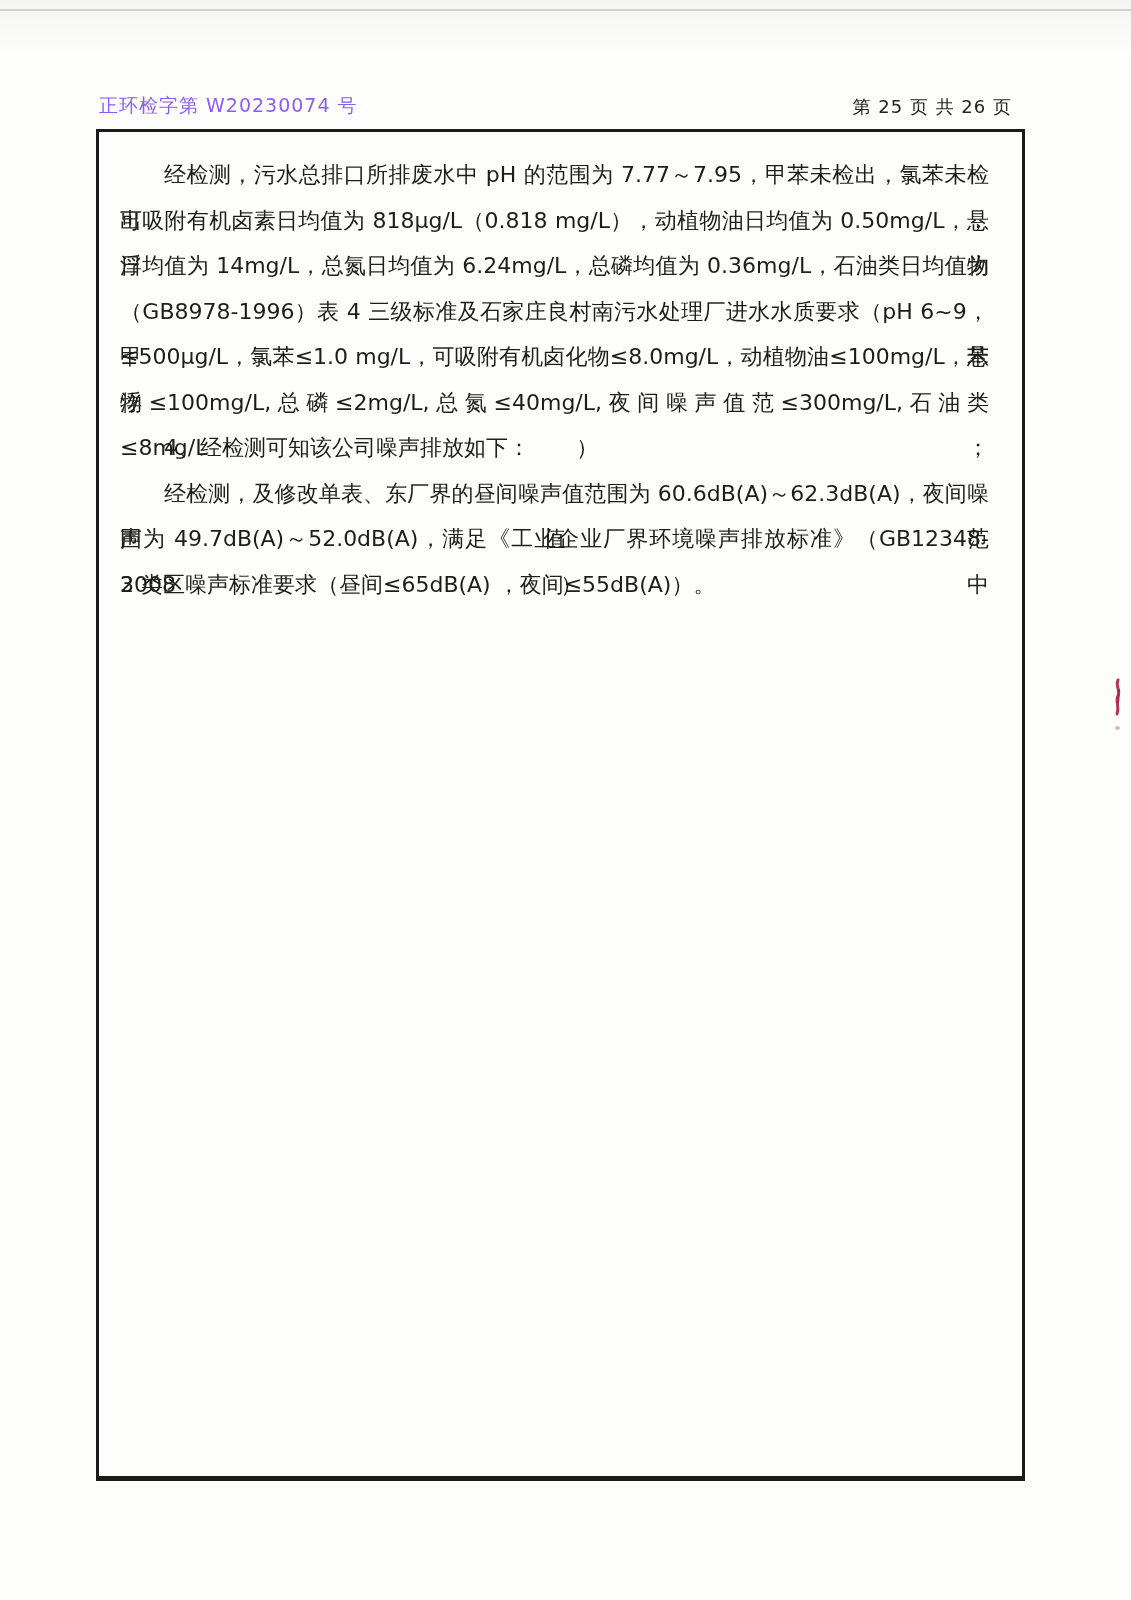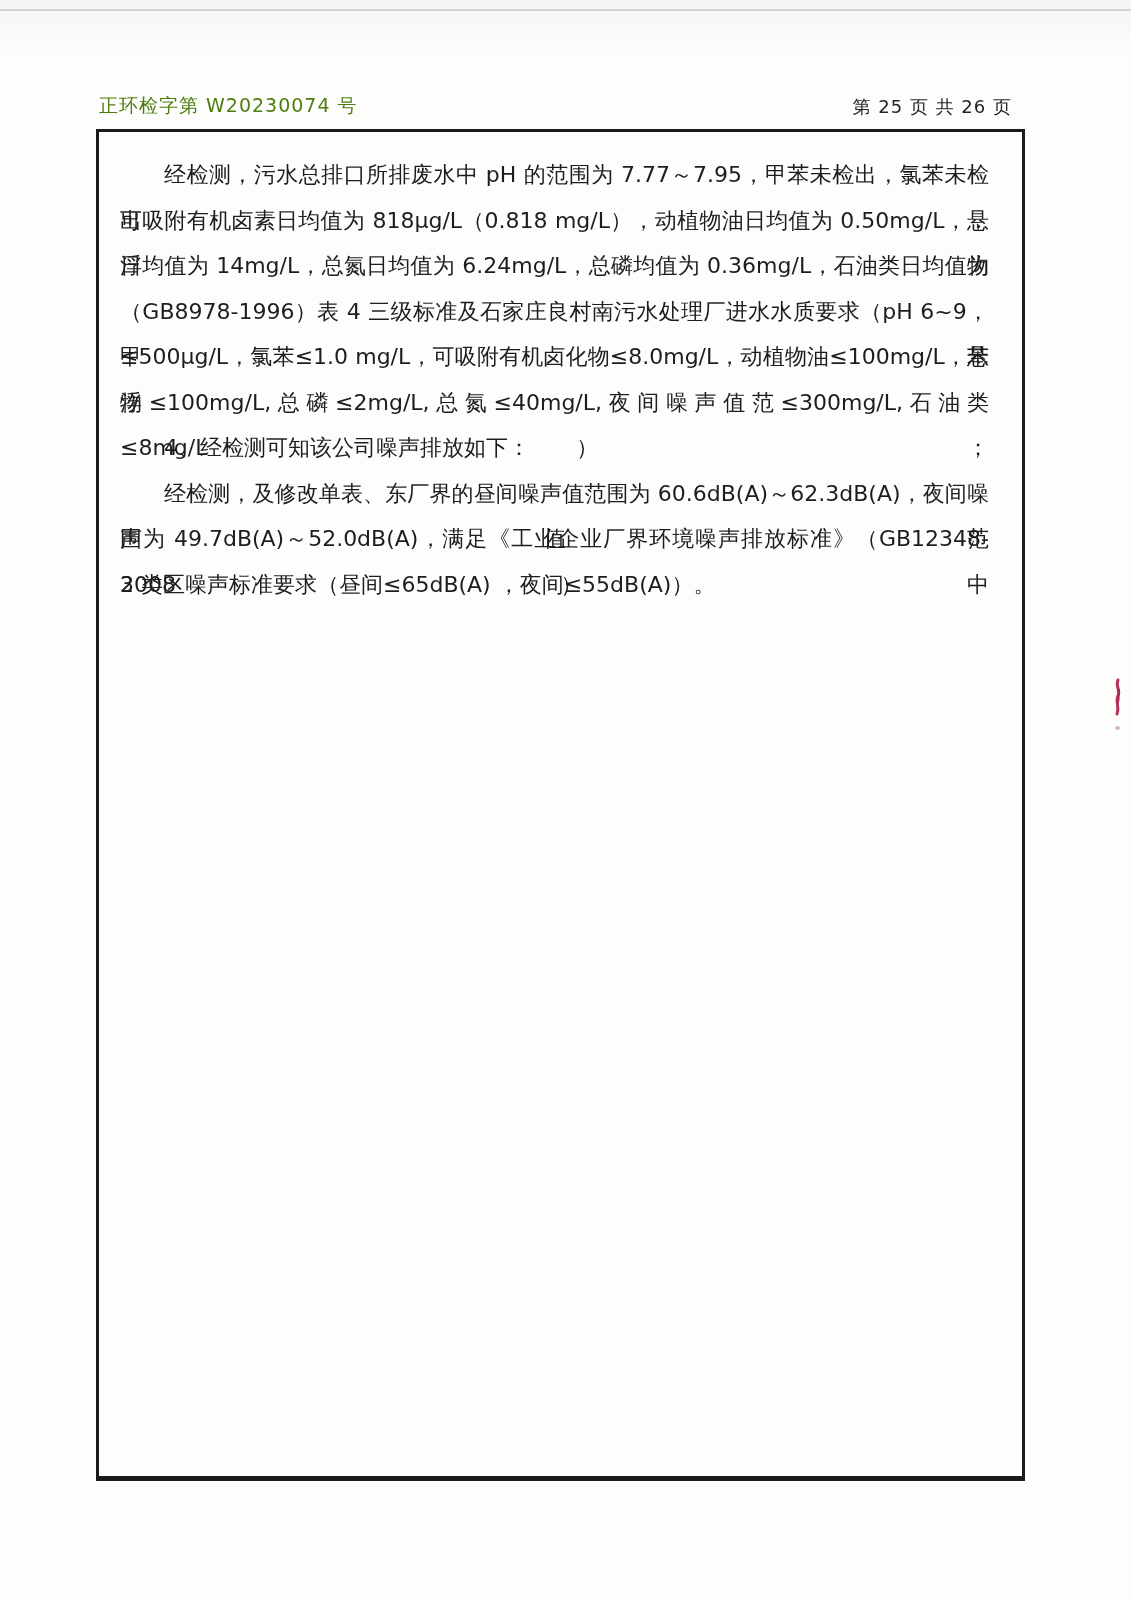--- a/index.html
+++ b/index.html
@@ -25,21 +25,21 @@
     left: 0; top: 9px;
     width: 100%; height: 2px;
     background: #c9c9c7;
     opacity: 0.8;
   }
   .header-left {
     position: absolute;
     left: 99px; top: 93px;
     font-size: 19px;
     letter-spacing: 1px;
-    color: #4d7c0f;
+    color: #8b5cf6;
     white-space: nowrap;
   }
   .header-right {
     position: absolute;
     right: 119px; top: 95px;
     font-size: 18px;
     letter-spacing: 1px;
     color: #232323;
     white-space: nowrap;
     margin-left: 32px;

